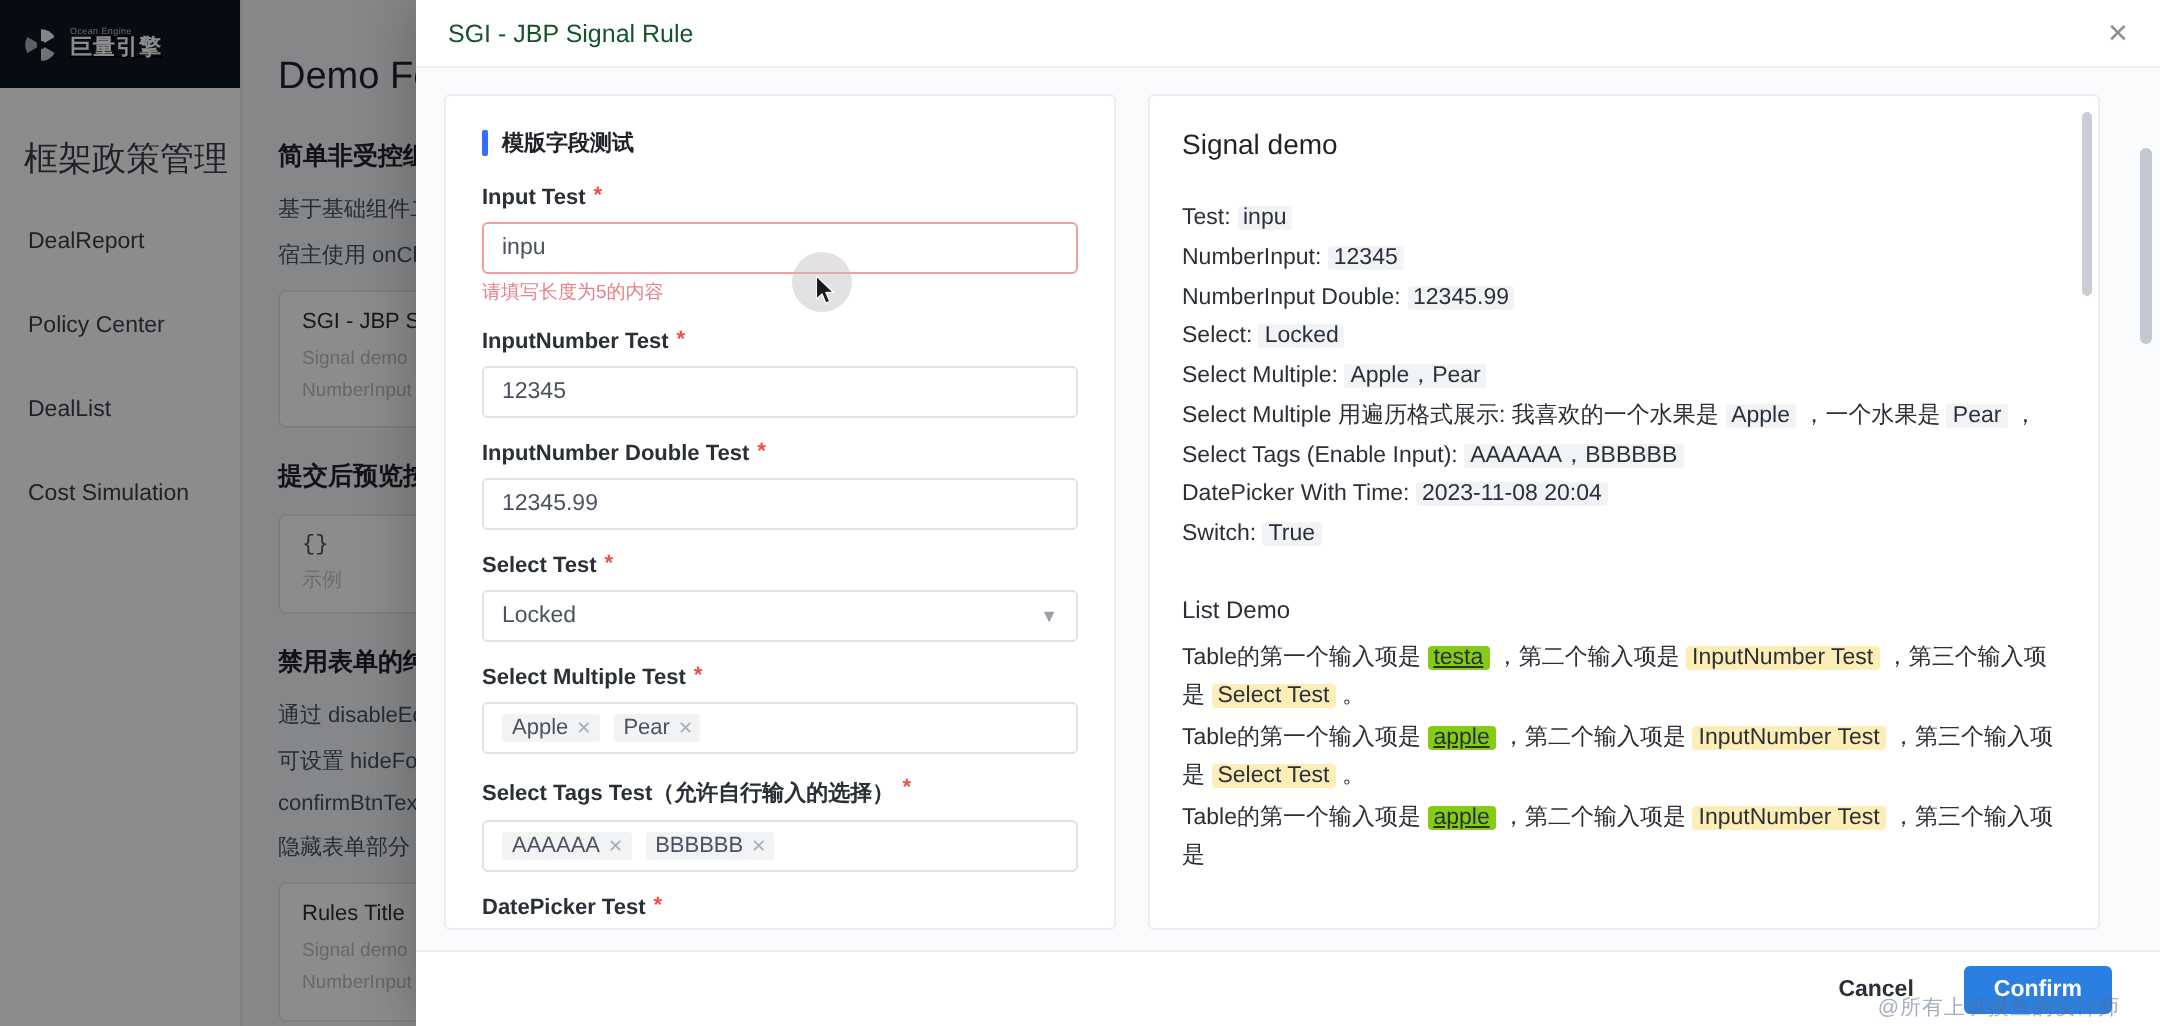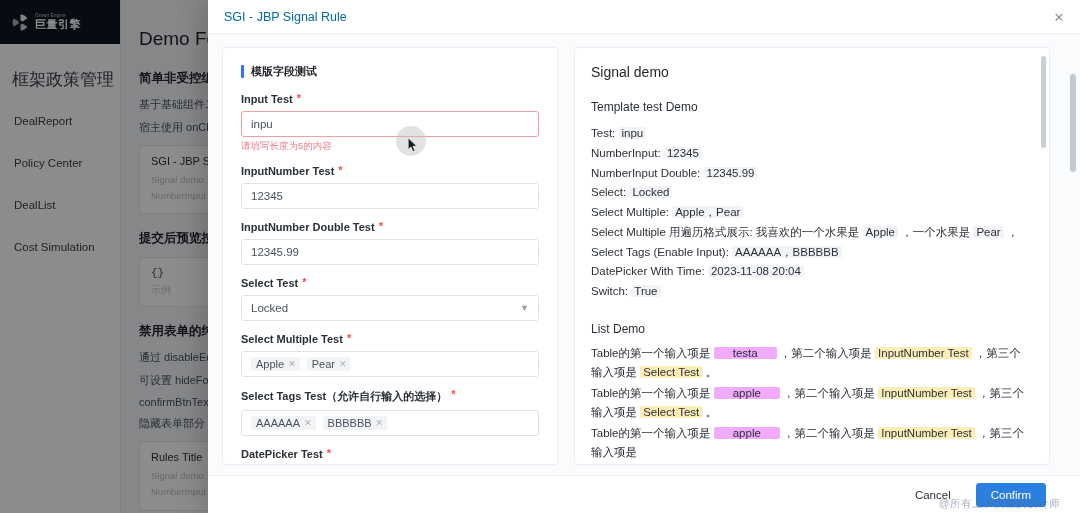--- a/index.html
+++ b/index.html
@@ -62,21 +62,21 @@
   .modal {
     position: absolute; left: 208px; top: 0; width: 872px; height: 513px;
     background: #ffffff; display: flex; flex-direction: column;
     box-shadow: -6px 0 24px rgba(0,0,0,0.18);
   }
   .modal-header {
     height: 34px; flex: 0 0 34px; display: flex; align-items: center;
     padding: 0 14px 0 16px; border-bottom: 1px solid #edeef0;
     background: #fff; position: relative;
   }
-  .modal-title { font-size: 12.5px; color: #0369a1; }
+  .modal-title { font-size: 12.5px; color: #14532d; }
   .modal-close {
     position: absolute; right: 13px; top: 9px;
     width: 16px; height: 16px; color: #8a9099; cursor: pointer;
     display: flex; align-items: center; justify-content: center; font-size: 13px;
   }
 
   .modal-body {
     flex: 1; display: flex; gap: 16px;
     padding: 13px 30px 10px 14px; background: #fafbfc; overflow: hidden;
     position: relative;
@@ -120,34 +120,34 @@
     flex: 1; background: #fff; border: 1px solid #ebedf0; border-radius: 3px;
     padding: 16px 20px 0 16px; overflow: hidden; position: relative;
   }
   .pv-title { font-size: 14px; color: #1f2329; margin-bottom: 20px; }
   .pv-sub { font-size: 12px; color: #2b3038; margin-bottom: 10px; }
   .pv-line { font-size: 11.5px; color: #2b3038; line-height: 1.72; }
   .pv-line .val { background: #f1f3f7; padding: 0 3px; border-radius: 2px; }
   .pv-gap { height: 20px; }
   .pv-sub2 { font-size: 12px; color: #2b3038; margin-bottom: 8px; }
   .list-row { font-size: 11.5px; color: #2b3038; line-height: 1.62; margin-bottom: 3px; }
-  .hl-blue { background: #f0abfc; padding: 0 19px; border-radius: 2px; }
+  .hl-blue { background: #84cc16; padding: 0 3px; border-radius: 2px; text-decoration: underline; }
   .hl-yellow { background: #fdeeb8; padding: 0 3px; border-radius: 2px; }
 
   
   .sbar { position: absolute; width: 5px; border-radius: 3px; background: #c9cdd4; }
   .sbar-inner { right: 3px; top: 8px; height: 92px; }
   .sbar-outer { position: absolute; right: 4px; top: 40px; width: 6px; height: 98px;
                 border-radius: 3px; background: #c4c8d0; }
 
   
   .modal-footer {
     height: 38px; flex: 0 0 38px; background: #fff; border-top: 1px solid #edeef0;
     display: flex; align-items: center; justify-content: flex-end;
-    gap: 10px; padding-right: 34px;
+    gap: 10px; padding-right: 24px; font-weight: bold;
   }
   .btn {
     height: 24px; border-radius: 3px; font-size: 11.5px;
     display: flex; align-items: center; justify-content: center;
     padding: 0 14px; cursor: pointer;
   }
   .btn-cancel { color: #2b3038; background: transparent; border: 1px solid transparent; }
   .btn-confirm { color: #fff; background: #2b7fe0; border: 1px solid #2b7fe0; min-width: 62px; }
 
   
@@ -327,21 +327,20 @@
           <div class="field-label">
             <span>DatePicker Test</span>
             <span class="req">*</span>
           </div>
 
         </div>
       </div>
 
       <div class="preview-panel">
         <div class="pv-title">Signal demo</div>
-        <div class="pv-sub">Template test Demo</div>
 
         <div class="pv-line">
           <span>Test:</span>
           <span class="val">inpu</span>
         </div>
         <div class="pv-line">
           <span>NumberInput:</span>
           <span class="val">12345</span>
         </div>
         <div class="pv-line">

